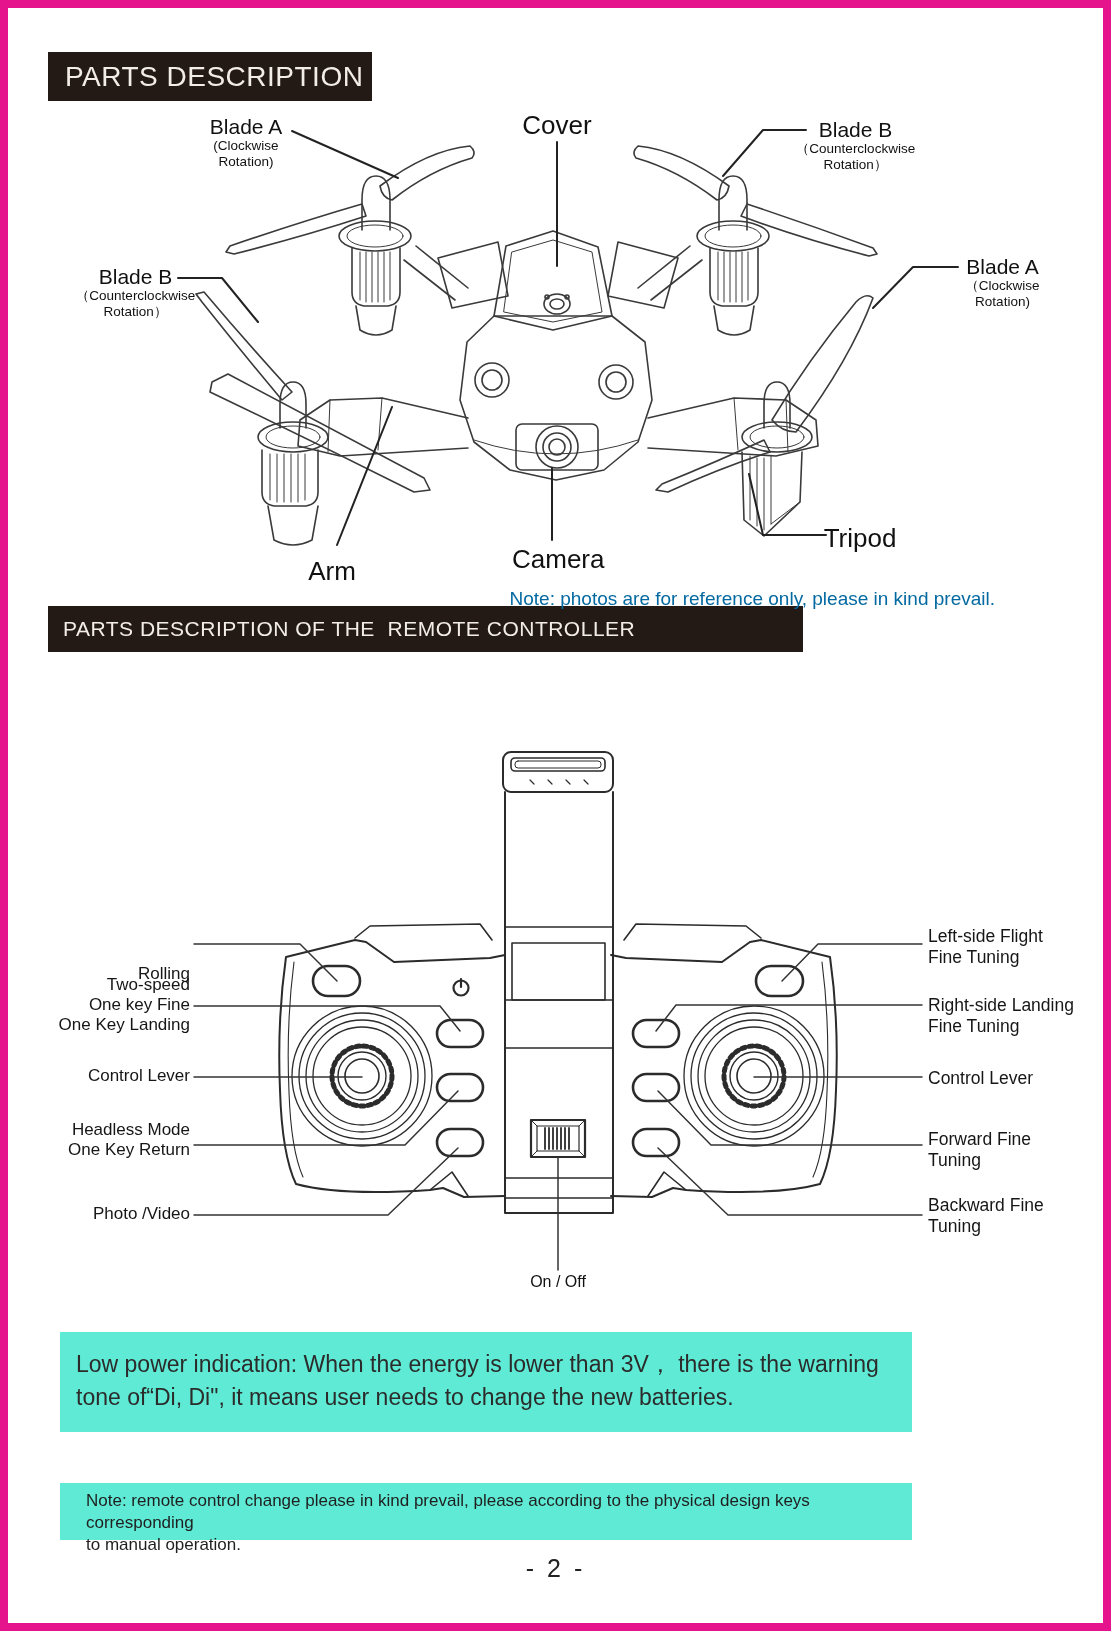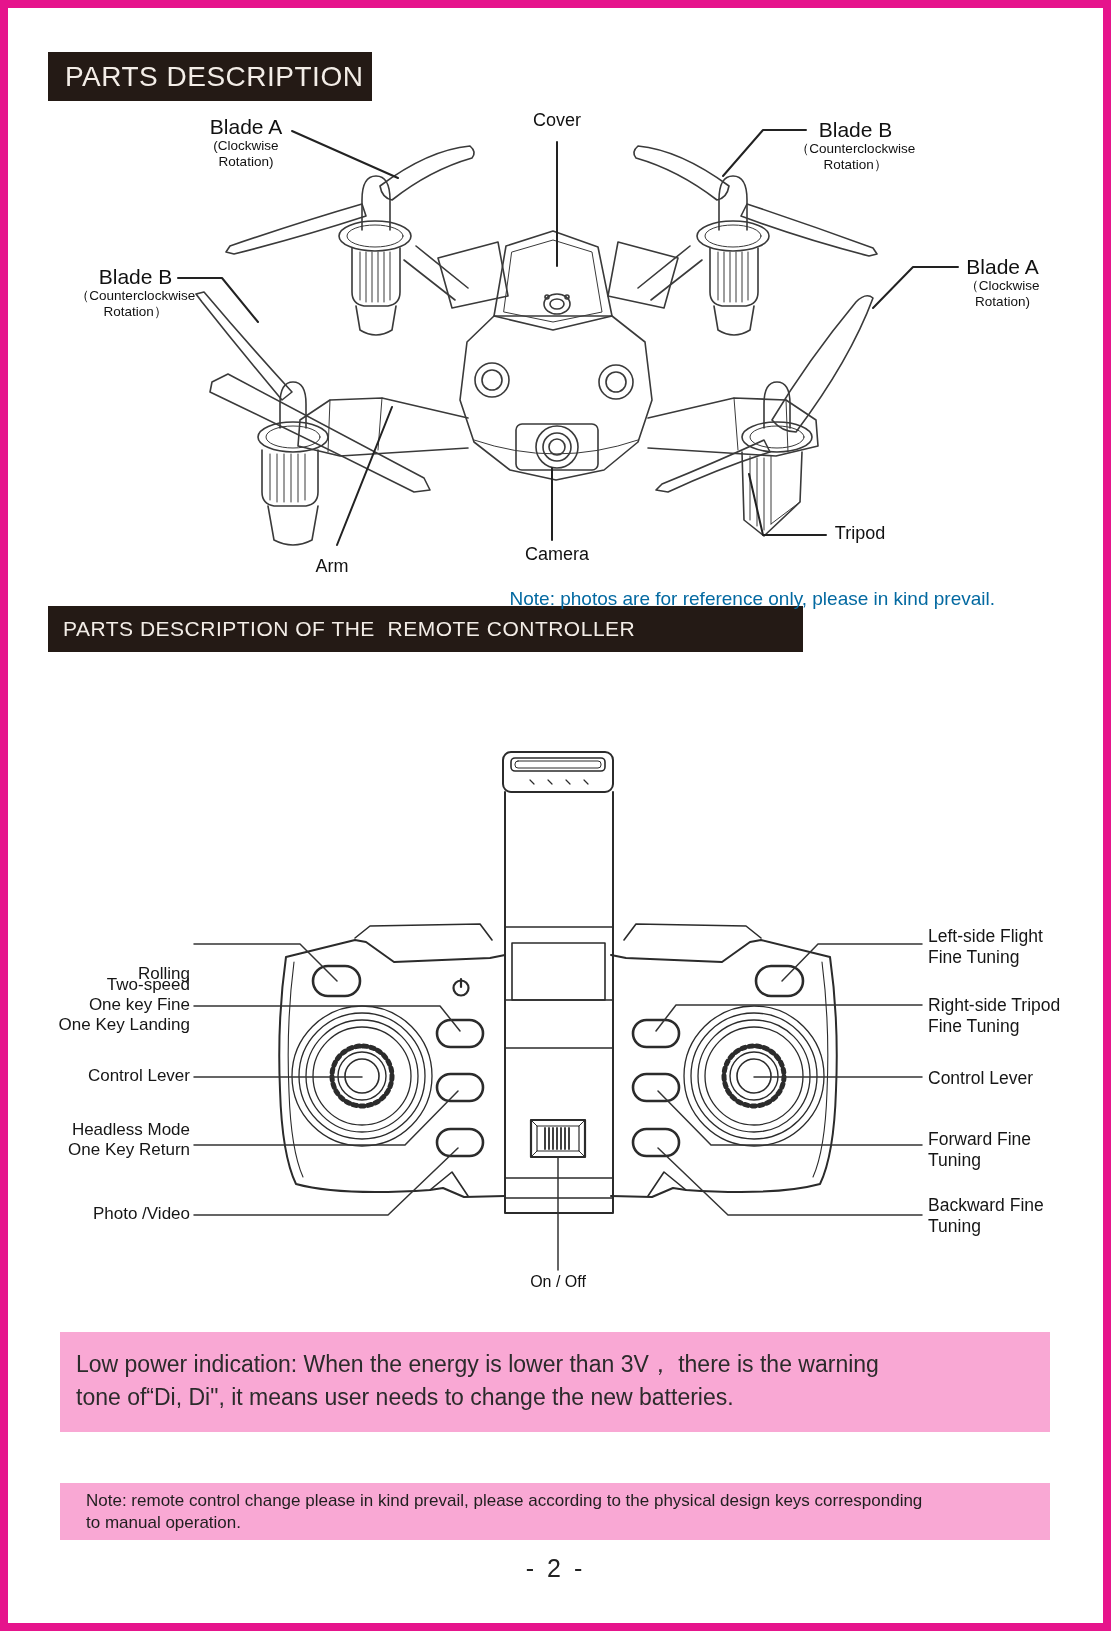--- a/index.html
+++ b/index.html
@@ -11,26 +11,26 @@
   .artlayer{position:absolute;left:0;top:0;width:1111px;height:1631px;}
   .bar{
     position:absolute;background:#241a15;color:#f3ede7;display:flex;align-items:center;
     letter-spacing:.5px;white-space:pre;
   }
   .bar1{left:48px;top:52px;width:307px;height:49px;font-size:28px;padding-left:17px;}
   .bar2{left:48px;top:606px;width:740px;height:46px;font-size:21px;padding-left:15px;}
   .dlabel{position:absolute;text-align:center;line-height:16px;}
   .dlabel .big{font-size:21px;line-height:23px;}
   .dlabel .sub{font-size:13.5px;line-height:16px;}
-  .single{position:absolute;font-size:18px;}
+  .single{position:absolute;font-size:26px;}
   .fignote{position:absolute;font-size:19px;color:#0369a1;}
   .rlabel-l{position:absolute;text-align:right;font-size:17px;line-height:20px;color:#161616;}
   .rlabel-r{position:absolute;text-align:left;font-size:17.5px;line-height:21px;color:#161616;}
   .onoff{position:absolute;font-size:16px;text-align:center;}
-  .notice{position:absolute;left:60px;width:990px;background:#f9a8d4;box-sizing:border-box;}
+  .notice{position:absolute;left:60px;width:852px;background:#5eead4;box-sizing:border-box;}
   .notice1{top:1332px;height:100px;padding:16px 18px 0 16px;font-size:23px;line-height:33px;color:#2b2b2b;}
   .notice2{top:1483px;height:57px;padding:7px 14px 0 26px;font-size:17px;line-height:22px;color:#1f1f1f;}
   .pagenum{position:absolute;left:0;right:0;top:1554px;text-align:center;font-size:25px;color:#222;letter-spacing:3px;}
   svg{display:block;}
 </style>
 </head>
 <body>
 
 <div class="page">
 
@@ -281,21 +281,21 @@
   </div>
 
   <div class="rlabel-l" style="right:921px;top:1204px;">Photo /Video</div>
 
   <div class="rlabel-r" style="left:928px;top:926px;">
     <div>Left-side Flight</div>
     <div>Fine Tuning</div>
   </div>
 
   <div class="rlabel-r" style="left:928px;top:995px;">
-    <div>Right-side Tripod</div>
+    <div>Right-side Landing</div>
     <div>Fine Tuning</div>
   </div>
 
   <div class="rlabel-r" style="left:928px;top:1068px;">Control Lever</div>
 
   <div class="rlabel-r" style="left:928px;top:1129px;">
     <div>Forward Fine</div>
     <div>Tuning</div>
   </div>
 

